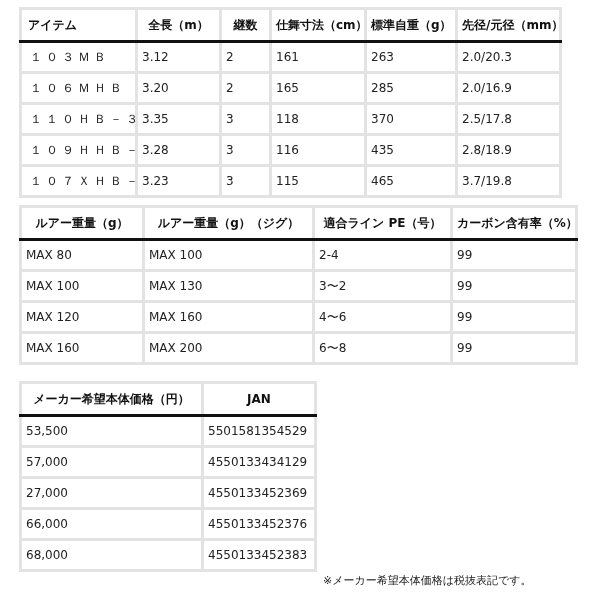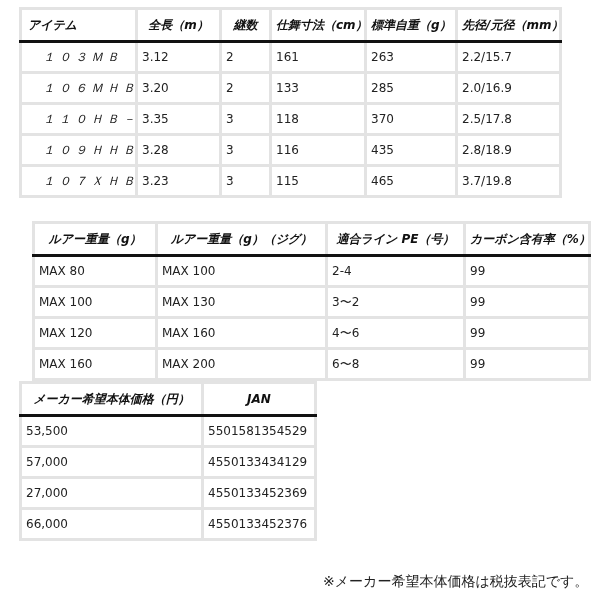--- a/index.html
+++ b/index.html
@@ -1,27 +1,27 @@
 <!DOCTYPE html>
 <html><head>
 <meta charset="utf-8">
 <style>
   html, body { margin:0; padding:0; background:#ffffff; }
   body { width:600px; height:600px; position:relative; overflow:hidden;
          font-family:"DejaVu Sans", "Liberation Sans", sans-serif; color:#222; }
   table { position:absolute; border-collapse:collapse; table-layout:fixed; }
   td, th { border:3px solid #e3e3e3; font-size:12px; padding:0 4px; white-space:nowrap; overflow:hidden; }
-  th { font-weight:bold; color:#111; border-bottom:3px solid #111; height:30px;font-style:italic; }
+  th { font-weight:bold; color:#111; border-bottom:3px solid #111; height:30px; }
   td { height:28px; text-align:left; }
   #t1 { left:19px; top:7px; width:542px; }
-  #t1 td.item { text-align:left; padding-left:21px; letter-spacing:4px; font-size:12px;font-style:italic; }
+  #t1 td.item { text-align:left; padding-left:8px; letter-spacing:4px; font-size:12px; }
   #t1 th.item { text-align:left; padding-left:6px; }
-  #t2 { left:32px; top:205px; width:556px;margin-top:16px; }
+  #t2 { left:19px; top:205px; width:556px; }
   #t3 { left:19px; top:381px; width:295px; }
-  .note { position:absolute; left:323px; top:573px; font-size:14px; color:#222; }
+  .note { position:absolute; left:323px; top:573px; font-size:11px; color:#222; }
 </style>
 </head>
 <body>
 
 <table id="t1">
   <colgroup>
     <col style="width:116px">
       <col style="width:84px">
       <col style="width:50px">
     <col style="width:95px">
@@ -38,27 +38,27 @@
       <th>先径/元径（mm）</th>
     </tr>
   </thead>
   <tbody>
     <tr>
       <td class="item">１０３ＭＢ</td>
       <td>3.12</td>
       <td>2</td>
       <td>161</td>
       <td>263</td>
-      <td>2.2/15.7</td>
+      <td>2.0/20.3</td>
     </tr>
     <tr>
       <td class="item">１０６ＭＨＢ</td>
       <td>3.20</td>
       <td>2</td>
-      <td>133</td>
+      <td>165</td>
       <td>285</td>
       <td>2.0/16.9</td>
     </tr>
     <tr>
       <td class="item">１１０ＨＢ－３</td>
       <td>3.35</td>
       <td>3</td>
       <td>118</td>
       <td>370</td>
       <td>2.5/17.8</td>
@@ -146,16 +146,20 @@
       <td>4550133434129</td>
     </tr>
     <tr>
       <td>27,000</td>
       <td>4550133452369</td>
     </tr>
     <tr>
       <td>66,000</td>
       <td>4550133452376</td>
     </tr>
+    <tr>
+      <td>68,000</td>
+      <td>4550133452383</td>
+    </tr>
   </tbody>
 </table>
 
 <div class="note">※メーカー希望本体価格は税抜表記です。</div>
 
 </body></html>

